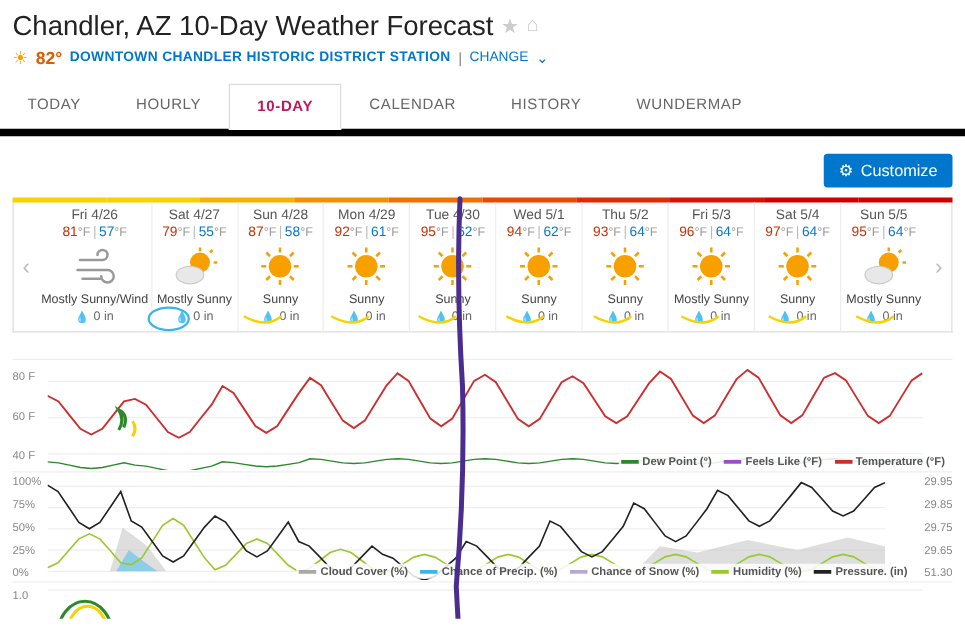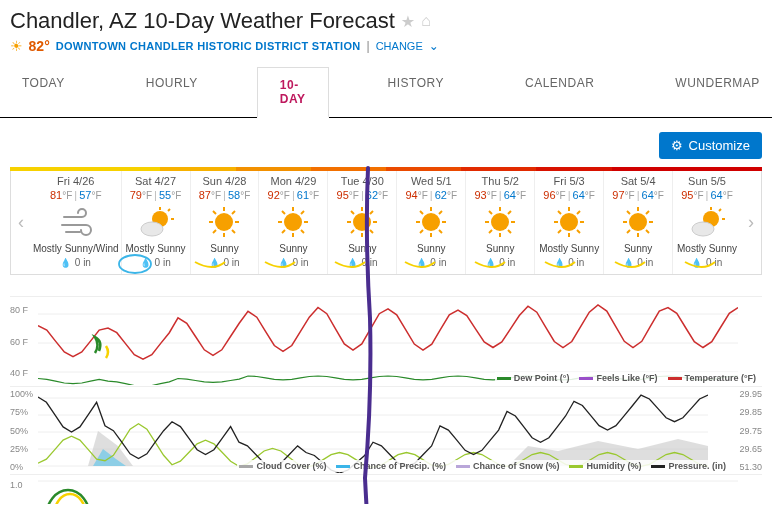--- a/index.html
+++ b/index.html
@@ -8,21 +8,21 @@
   .title-row { display: flex; align-items: center; gap: 6px; }
   .title { font-size: 22px; font-weight: 400; color: #222; }
   .star-icon, .home-icon { color: #ccc; font-size: 16px; }
   .station-row { display: flex; align-items: center; gap: 6px; margin-top: 4px; font-size: 12px; }
   .sun-small { color: #f7a000; font-size: 14px; }
   .cur-temp { color: #e05a00; font-weight: 700; font-size: 14px; }
   .station-name { color: #0077cc; font-weight: 700; font-size: 11px; letter-spacing: .3px; }
   .pipe { color: #888; }
   .change-link { color: #0077cc; font-size: 11px; font-weight: 400; }
   .chev-down { color: #0077cc; }
-  .tabs { display: flex; border-bottom: 1px solid #000000; margin-top: 8px; gap: 37px; }
+  .tabs { display: flex; border-bottom: 6px solid #000000; margin-top: 8px; }
   .tab { padding: 10px 22px; font-size: 12px; color: #666; letter-spacing: .5px; cursor: pointer; }
   .tab.active { color: #be185d; font-weight: 700; border-bottom: 2px solid #fff; position: relative; top: 1px; border-top:1px solid #ddd; border-left:1px solid #ddd; border-right:1px solid #ddd;}
   .content { padding: 14px 10px 10px; position: relative; }
   .customize-row { display: flex; justify-content: flex-end; margin-bottom: 8px; }
   .customize-btn { background: #0077cc; color: #fff; border: none; padding: 6px 12px; border-radius: 3px; font-size: 13px; display: flex; align-items: center; gap: 6px; cursor: pointer;}
   .color-bar { height: 4px; display: flex; margin-bottom: 0; }
   .color-seg { flex: 1; }
   .forecast-row { display: flex; align-items: stretch; border: 1px solid #ddd; border-top: none;}
   .nav-arrow { width: 20px; display: flex; align-items: center; justify-content: center; color: #bbb; font-size: 18px; cursor: pointer; }
   .day-col { flex: 1; border-right: 1px solid #eee; text-align: center; padding: 4px 2px 6px; font-size: 11px; }
@@ -63,22 +63,22 @@
     <span class="pipe">|</span>
     <a class="change-link">CHANGE</a>
     <span class="chev-down">⌄</span>
   </div>
 </div>
 
 <div class="tabs" id="tabs">
     <div class="tab">TODAY</div>
     <div class="tab">HOURLY</div>
     <div class="tab active">10-DAY</div>
+    <div class="tab">CALENDAR</div>
     <div class="tab">HISTORY</div>
-    <div class="tab">CALENDAR</div>
     <div class="tab">WUNDERMAP</div>
   </div>
 
 <div class="content">
   <div class="customize-row">
     <button class="customize-btn">
       <span>⚙</span>
       <span>Customize</span>
     </button>
   </div>

